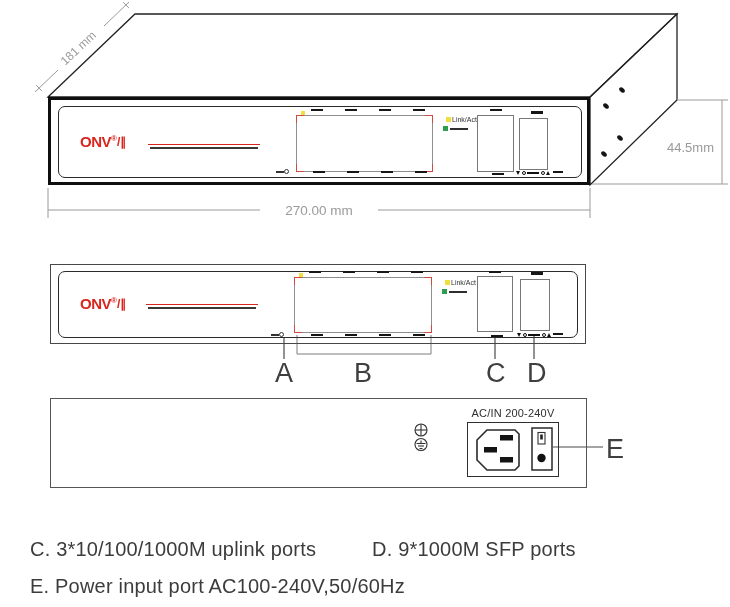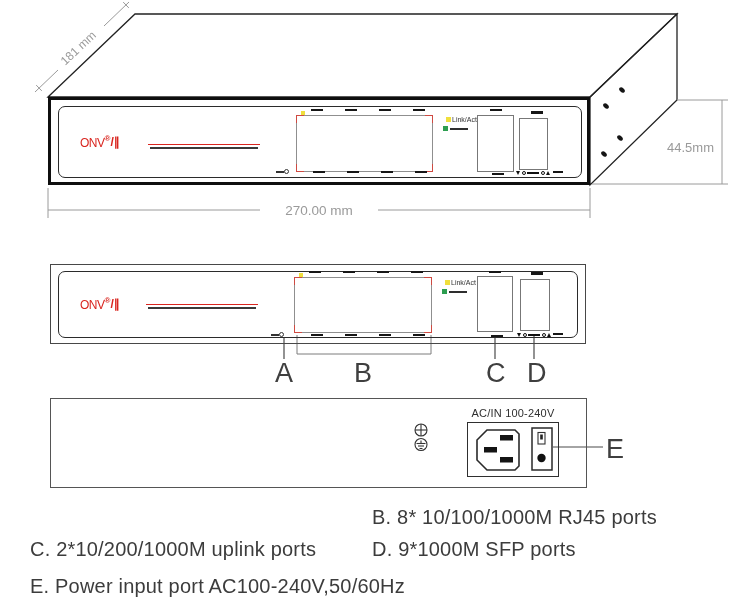--- a/index.html
+++ b/index.html
@@ -12,21 +12,21 @@
   svg text{font-family:"Liberation Sans", sans-serif;}
 
   
   .panel-bezel-3d{left:48px;top:97px;width:542px;height:88px;border:3px solid #0f0f0f;box-sizing:border-box;}
   .panel-mid{left:50px;top:264px;width:536px;height:80px;border:1.5px solid #474747;box-sizing:border-box;}
   .panel-rear{left:50px;top:398px;width:537px;height:90px;border:1.5px solid #555;box-sizing:border-box;}
   .inner-rounded{border:1.3px solid #2b2b2b;border-radius:7px;box-sizing:border-box;}
 
   
   .logo{white-space:nowrap;line-height:1;}
-  .logo-brand{font-weight:400;font-size:12px;color:var(--brand-red);letter-spacing:-0.5px;}
+  .logo-brand{font-weight:700;font-size:15px;color:var(--brand-red);letter-spacing:-0.5px;}
   .logo-reg{font-size:8px;color:var(--brand-red);vertical-align:6px;font-weight:700;}
   .logo-slash{font-size:12px;color:var(--brand-red);font-weight:700;vertical-align:1px;}
   .logo-line-red{height:1.5px;background:var(--brand-red);}
   .logo-line-dark{height:2px;background:#3a3a3a;}
 
   
   .dash{width:12px;height:2.5px;background:#161616;}
   .dash-sm{width:10px;height:2px;background:#161616;}
   .port-frame{border:1px solid #8f8f8f;box-sizing:border-box;}
   .port-frame i{position:absolute;width:7px;height:7px;border:0 solid var(--bracket-red);}
@@ -239,22 +239,21 @@
 
   <div class="abs wi-line" style="left:271px;top:334px;"></div>
   <div class="abs wi-circle" style="left:279px;top:331.5px;"></div>
 
   <div class="abs callout-letter" style="left:275px;top:360px;">A</div>
   <div class="abs callout-letter" style="left:354px;top:360px;">B</div>
   <div class="abs callout-letter" style="left:486px;top:360px;">C</div>
   <div class="abs callout-letter" style="left:527px;top:360px;">D</div>
 
   <div class="abs panel-rear"></div>
-  <div class="abs ac-label" style="left:466px;top:407px;width:94px;text-align:center;">AC/IN 100-240V</div>
+  <div class="abs ac-label" style="left:466px;top:407px;width:94px;text-align:center;">AC/IN 200-240V</div>
   <div class="abs pwr-frame"></div>
   <div class="abs callout-letter" style="left:606px;top:436px;">E</div>
 
-  <div class="abs legend-row" style="left:372px;top:506px;">B. 8* 10/100/1000M RJ45 ports</div>
-  <div class="abs legend-row" style="left:30px;top:538px;">C. 2*10/200/1000M uplink ports</div>
+  <div class="abs legend-row" style="left:30px;top:538px;">C. 3*10/100/1000M uplink ports</div>
   <div class="abs legend-row" style="left:372px;top:538px;">D. 9*1000M SFP ports</div>
   <div class="abs legend-row" style="left:30px;top:575px;">E. Power input port AC100-240V,50/60Hz</div>
 
 </div>
 
 </body></html>

